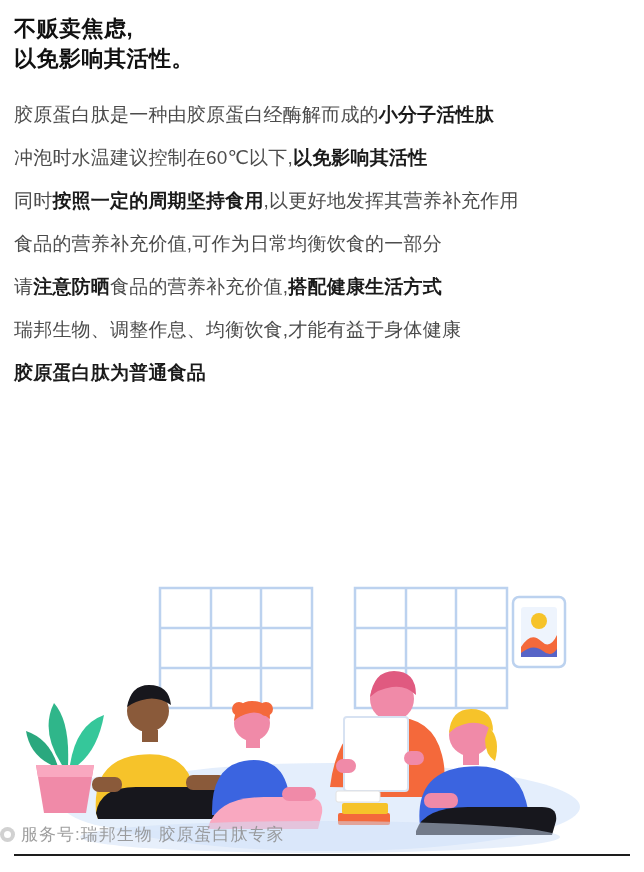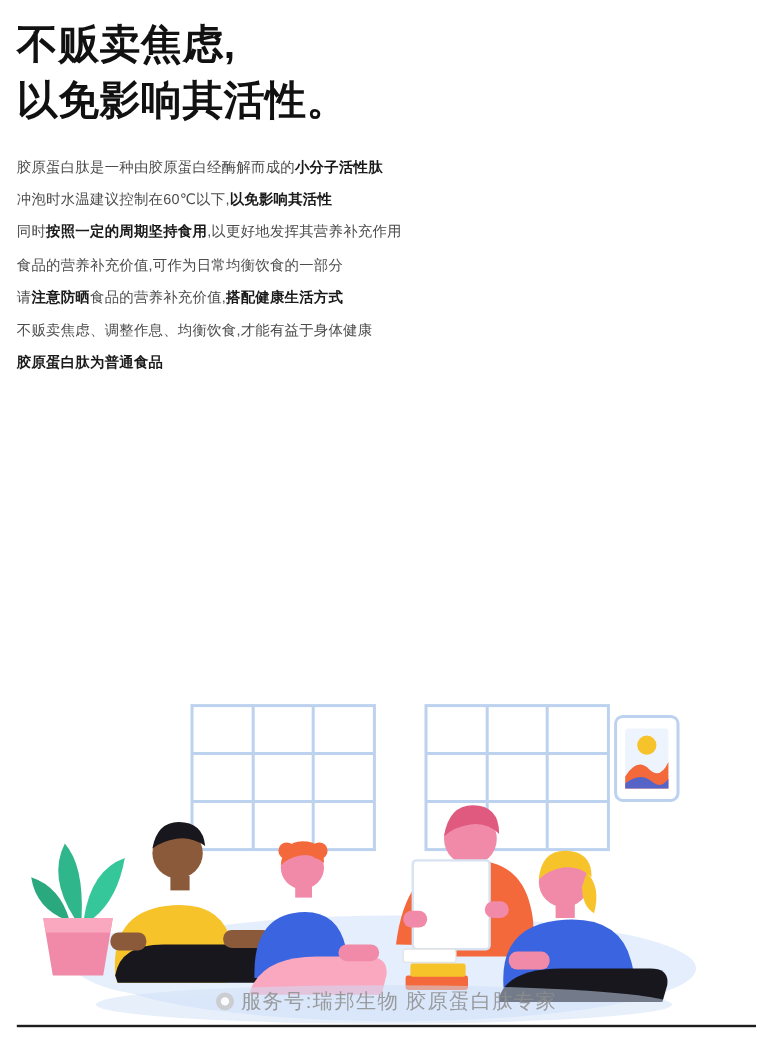--- a/index.html
+++ b/index.html
@@ -19,31 +19,31 @@
     position: relative;
     width: 644px;
     height: 872px;
     box-sizing: border-box;
     padding: 0 14px;
   }
   .headline {
     padding-top: 14px;
   }
   .headline .line {
-    font-size: 34px;
+    font-size: 22px;
     font-weight: bold;
     letter-spacing: 0.5px;
     line-height: 1.38;
     color: #111111;
   }
   .body-block {
     margin-top: 18px;
   }
   .para {
-    font-size: 12px;
+    font-size: 19px;
     line-height: 2.27;
     color: #4c4c4c;
     letter-spacing: 0.2px;
     white-space: nowrap;
   }
   .para b {
     color: #1a1a1a;
     font-weight: bold;
   }
   .para.strong-only {
@@ -68,21 +68,21 @@
     right: 14px;
     bottom: 16px;
     height: 2px;
     background: #1d1d1d;
   }
   .watermark {
     position: absolute;
     left: 0;
     right: 0;
     bottom: 26px;
-    text-align: center;
+    text-align: left;
     font-size: 17px;
     color: #8d8d8d;
     letter-spacing: 1px;
     opacity: .85;
   }
   .watermark .wm-logo {
     display: inline-block;
     width: 15px;
     height: 15px;
     border-radius: 50%;
@@ -109,21 +109,21 @@
     <div class="line">不贩卖焦虑,</div>
     <div class="line">以免影响其活性。</div>
   </div>
 
   <div class="body-block">
     <div class="para">胶原蛋白肽是一种由胶原蛋白经酶解而成的<b>小分子活性肽</b></div>
     <div class="para">冲泡时水温建议控制在60℃以下,<b>以免影响其活性</b></div>
     <div class="para">同时<b>按照一定的周期坚持食用</b>,以更好地发挥其营养补充作用</div>
     <div class="para">食品的营养补充价值,可作为日常均衡饮食的一部分</div>
     <div class="para">请<b>注意防晒</b>食品的营养补充价值,<b>搭配健康生活方式</b></div>
-    <div class="para">不贩卖焦虑、调整作息、均衡饮食,才能有益于身体健康</div>
+    <div class="para">瑞邦生物、调整作息、均衡饮食,才能有益于身体健康</div>
     <div class="para strong-only">胶原蛋白肽为普通食品</div>
   </div>
 
   <div class="illus">
     <svg width="644" height="297" viewBox="0 0 644 297" xmlns="http://www.w3.org/2000/svg">
 
       <g stroke="#bcd2ef" stroke-width="2.5" fill="none">
         <rect x="160" y="13" width="152" height="120"></rect>
         <line x1="211" y1="13" x2="211" y2="133"></line>
         <line x1="261" y1="13" x2="261" y2="133"></line>

